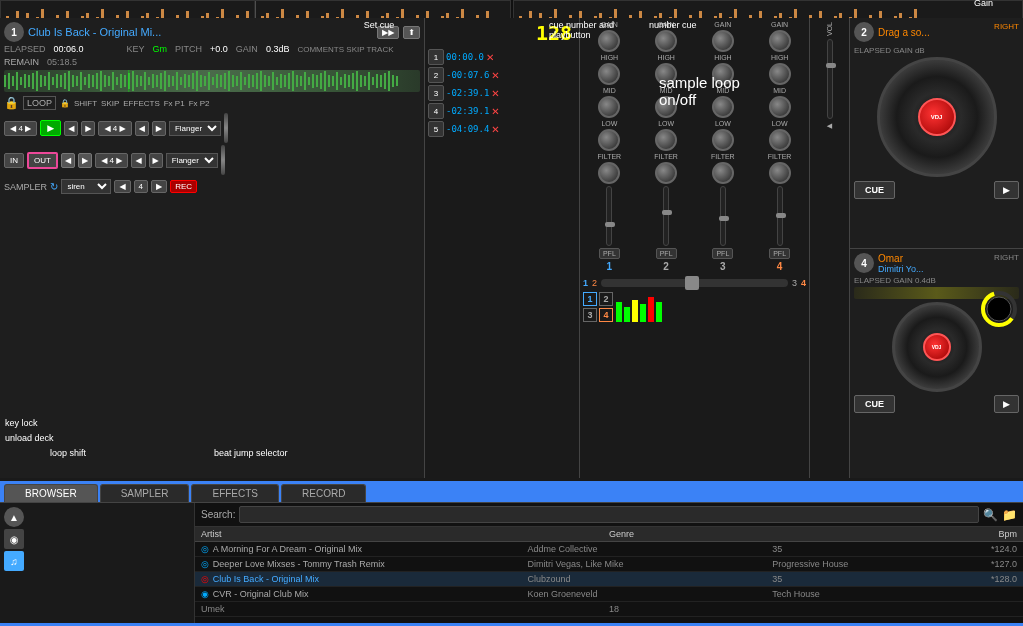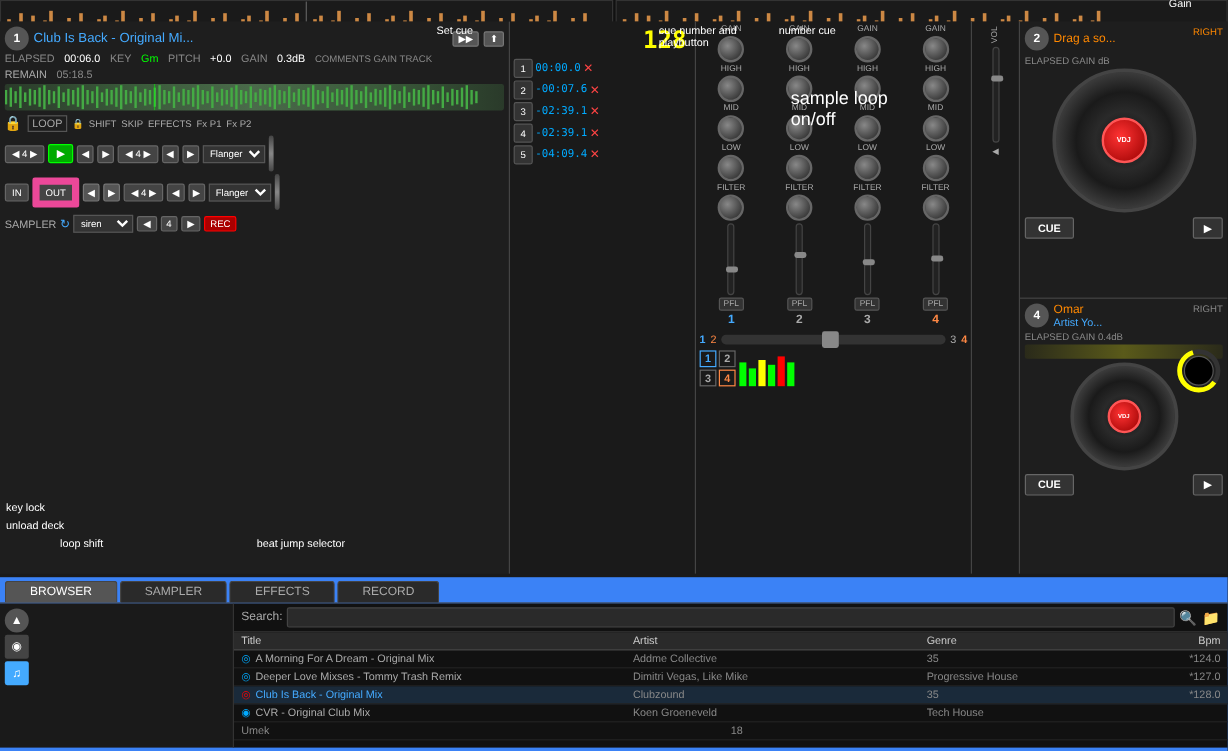--- a/index.html
+++ b/index.html
@@ -335,27 +335,27 @@
       <div style="width:20px;height:20px;background:#555;border-radius:50%;display:flex;align-items:center;justify-content:center;color:#fff;font-size:10px;font-weight:bold;">1</div>
       <span style="color:#4af;font-size:11px;">Club Is Back - Original Mi...</span>
 
       <button style="background:#555;border:1px solid #777;color:#fff;font-size:8px;padding:1px 4px;border-radius:2px;margin-left:auto;">▶▶</button>
       <button style="background:#555;border:1px solid #777;color:#fff;font-size:8px;padding:1px 4px;border-radius:2px;">⬆</button>
     </div>
 
     <div style="display:flex;gap:8px;align-items:center;font-size:9px;color:#aaa;margin-bottom:3px;">
       <span style="color:#888;">ELAPSED</span>
       <span style="color:#fff;">00:06.0</span>
-      <span style="color:#888;">KEY</span>
+      <span style="color:#888;margin-left:35px;">KEY</span>
       <span style="color:#0f0;">Gm</span>
       <span style="color:#888;">PITCH</span>
       <span style="color:#fff;">+0.0</span>
       <span style="color:#888;">GAIN</span>
       <span style="color:#fff;">0.3dB</span>
-      <span style="color:#888;font-size:8px;">COMMENTS GAIN TRACK</span>
+      <span style="color:#888;font-size:8px;">COMMENTS SKIP TRACK</span>
     </div>
     <div style="display:flex;gap:8px;font-size:9px;color:#aaa;margin-bottom:3px;">
       <span>REMAIN</span>
       <span style="color:#888;">05:18.5</span>
     </div>
 
     <div style="height:22px;background:linear-gradient(to right,#2a3a2a,#3a5a3a,#4a6a4a,#3a5a3a,#2a3a2a);border-radius:2px;margin-bottom:4px;overflow:hidden;">
       <svg width="100%" height="22">
         <g fill="#4a4">
           <rect x="0" y="5" width="2" height="12"></rect>
@@ -482,21 +482,21 @@
       <button style="background:#444;border:1px solid #666;color:#fff;font-size:8px;padding:2px 3px;border-radius:2px;">◀</button>
       <button style="background:#444;border:1px solid #666;color:#fff;font-size:8px;padding:2px 3px;border-radius:2px;">▶</button>
       <select style="background:#333;border:1px solid #555;color:#fff;font-size:8px;padding:1px;">
         <option>Flanger</option>
       </select>
       <div style="width:4px;height:30px;background:radial-gradient(circle,#888,#444);border-radius:2px;"></div>
     </div>
 
     <div style="display:flex;align-items:center;gap:3px;margin-bottom:2px;">
       <button style="background:#444;border:1px solid #666;color:#fff;font-size:8px;padding:2px 5px;border-radius:2px;">IN</button>
-      <button style="background:#444;border:6px solid #ec4899;color:#fff;font-size:8px;padding:2px 5px;border-radius:2px;">OUT</button>
+      <button style="background:#444;border:2px solid #ec4899;color:#fff;font-size:8px;padding:2px 5px;border-radius:2px;">OUT</button>
       <button style="background:#555;border:1px solid #777;color:#fff;font-size:8px;padding:2px 3px;border-radius:2px;">◀</button>
       <button style="background:#555;border:1px solid #777;color:#fff;font-size:8px;padding:2px 3px;border-radius:2px;">▶</button>
       <button style="background:#444;border:1px solid #666;color:#fff;font-size:8px;padding:2px 5px;border-radius:2px;">◀ 4 ▶</button>
       <button style="background:#444;border:1px solid #666;color:#fff;font-size:8px;padding:2px 3px;border-radius:2px;">◀</button>
       <button style="background:#444;border:1px solid #666;color:#fff;font-size:8px;padding:2px 3px;border-radius:2px;">▶</button>
       <select style="background:#333;border:1px solid #555;color:#fff;font-size:8px;padding:1px;">
         <option>Flanger</option>
       </select>
       <div style="width:4px;height:30px;background:radial-gradient(circle,#888,#444);border-radius:2px;"></div>
     </div>
@@ -725,21 +725,21 @@
       <div style="position:absolute;top:4px;right:4px;color:#fff;font-size:8px;text-align:right;">
         <span style="color:#f80;">RIGHT</span>
       </div>
     </div>
 
     <div style="flex:1;padding:4px;position:relative;">
       <div style="display:flex;align-items:center;gap:4px;margin-bottom:2px;">
         <div style="width:20px;height:20px;background:#555;border-radius:50%;display:flex;align-items:center;justify-content:center;color:#fff;font-size:10px;font-weight:bold;">4</div>
         <div>
           <div style="color:#f80;font-size:10px;">Omar</div>
-          <div style="color:#4af;font-size:9px;">Artist Yo...</div>
+          <div style="color:#4af;font-size:9px;">Dimitri Yo...</div>
         </div>
       </div>
       <div style="font-size:8px;color:#888;margin-bottom:2px;">
         <span>ELAPSED</span> <span>GAIN 0.4dB</span>
       </div>
 
       <div style="height:12px;background:linear-gradient(to right,#2a2a1a,#5a5a1a,#2a2a1a);border-radius:2px;margin-bottom:3px;"></div>
 
       <div style="width:90px;height:90px;border-radius:50%;background:radial-gradient(circle at center,#111 0%,#2a2a2a 30%,#1a1a1a 50%,#3a3a3a 70%,#222 100%);border:3px solid #444;margin:0 auto;display:flex;align-items:center;justify-content:center;cursor:pointer;">
         <div style="width:28px;height:28px;border-radius:50%;background:radial-gradient(circle at 40% 40%,#f33,#900);border:2px solid #f55;display:flex;align-items:center;justify-content:center;">
@@ -786,21 +786,20 @@
     <div style="flex:1;background:#111;">
 
       <div style="display:flex;align-items:center;gap:4px;padding:3px 6px;border-bottom:1px solid #333;">
         <span style="color:#aaa;font-size:10px;">Search:</span>
         <input style="flex: 1 1 0%; background: rgb(42, 42, 42); border: 1px solid rgb(68, 68, 68); color: rgb(255, 255, 255); padding: 2px 4px; font-size: 10px; border-radius: 2px;" type="text">
         <span style="color:#888;font-size:12px;">🔍</span>
         <span style="color:#888;font-size:12px;">📁</span>
       </div>
 
       <div style="display:flex;background:#2a2a2a;border-bottom:1px solid #444;padding:2px 6px;">
-        <span style="flex:2;color:#ccc;font-size:9px;">Title</span>
         <span style="flex:1.5;color:#ccc;font-size:9px;">Artist</span>
         <span style="flex:1;color:#ccc;font-size:9px;">Genre</span>
         <span style="flex:0.5;color:#ccc;font-size:9px;text-align:right;">Bpm</span>
       </div>
 
       <div id="track-list">
           <div style="display: flex; padding: 2px 6px; border-bottom: 1px solid rgb(34, 34, 34); align-items: center; cursor: pointer;">
     <span style="flex:2;font-size:9px;color:#aaa;white-space:nowrap;overflow:hidden;">
       <span style="color:#0af;margin-right:4px;">◎</span>A Morning For A Dream - Original Mix
     </span>

